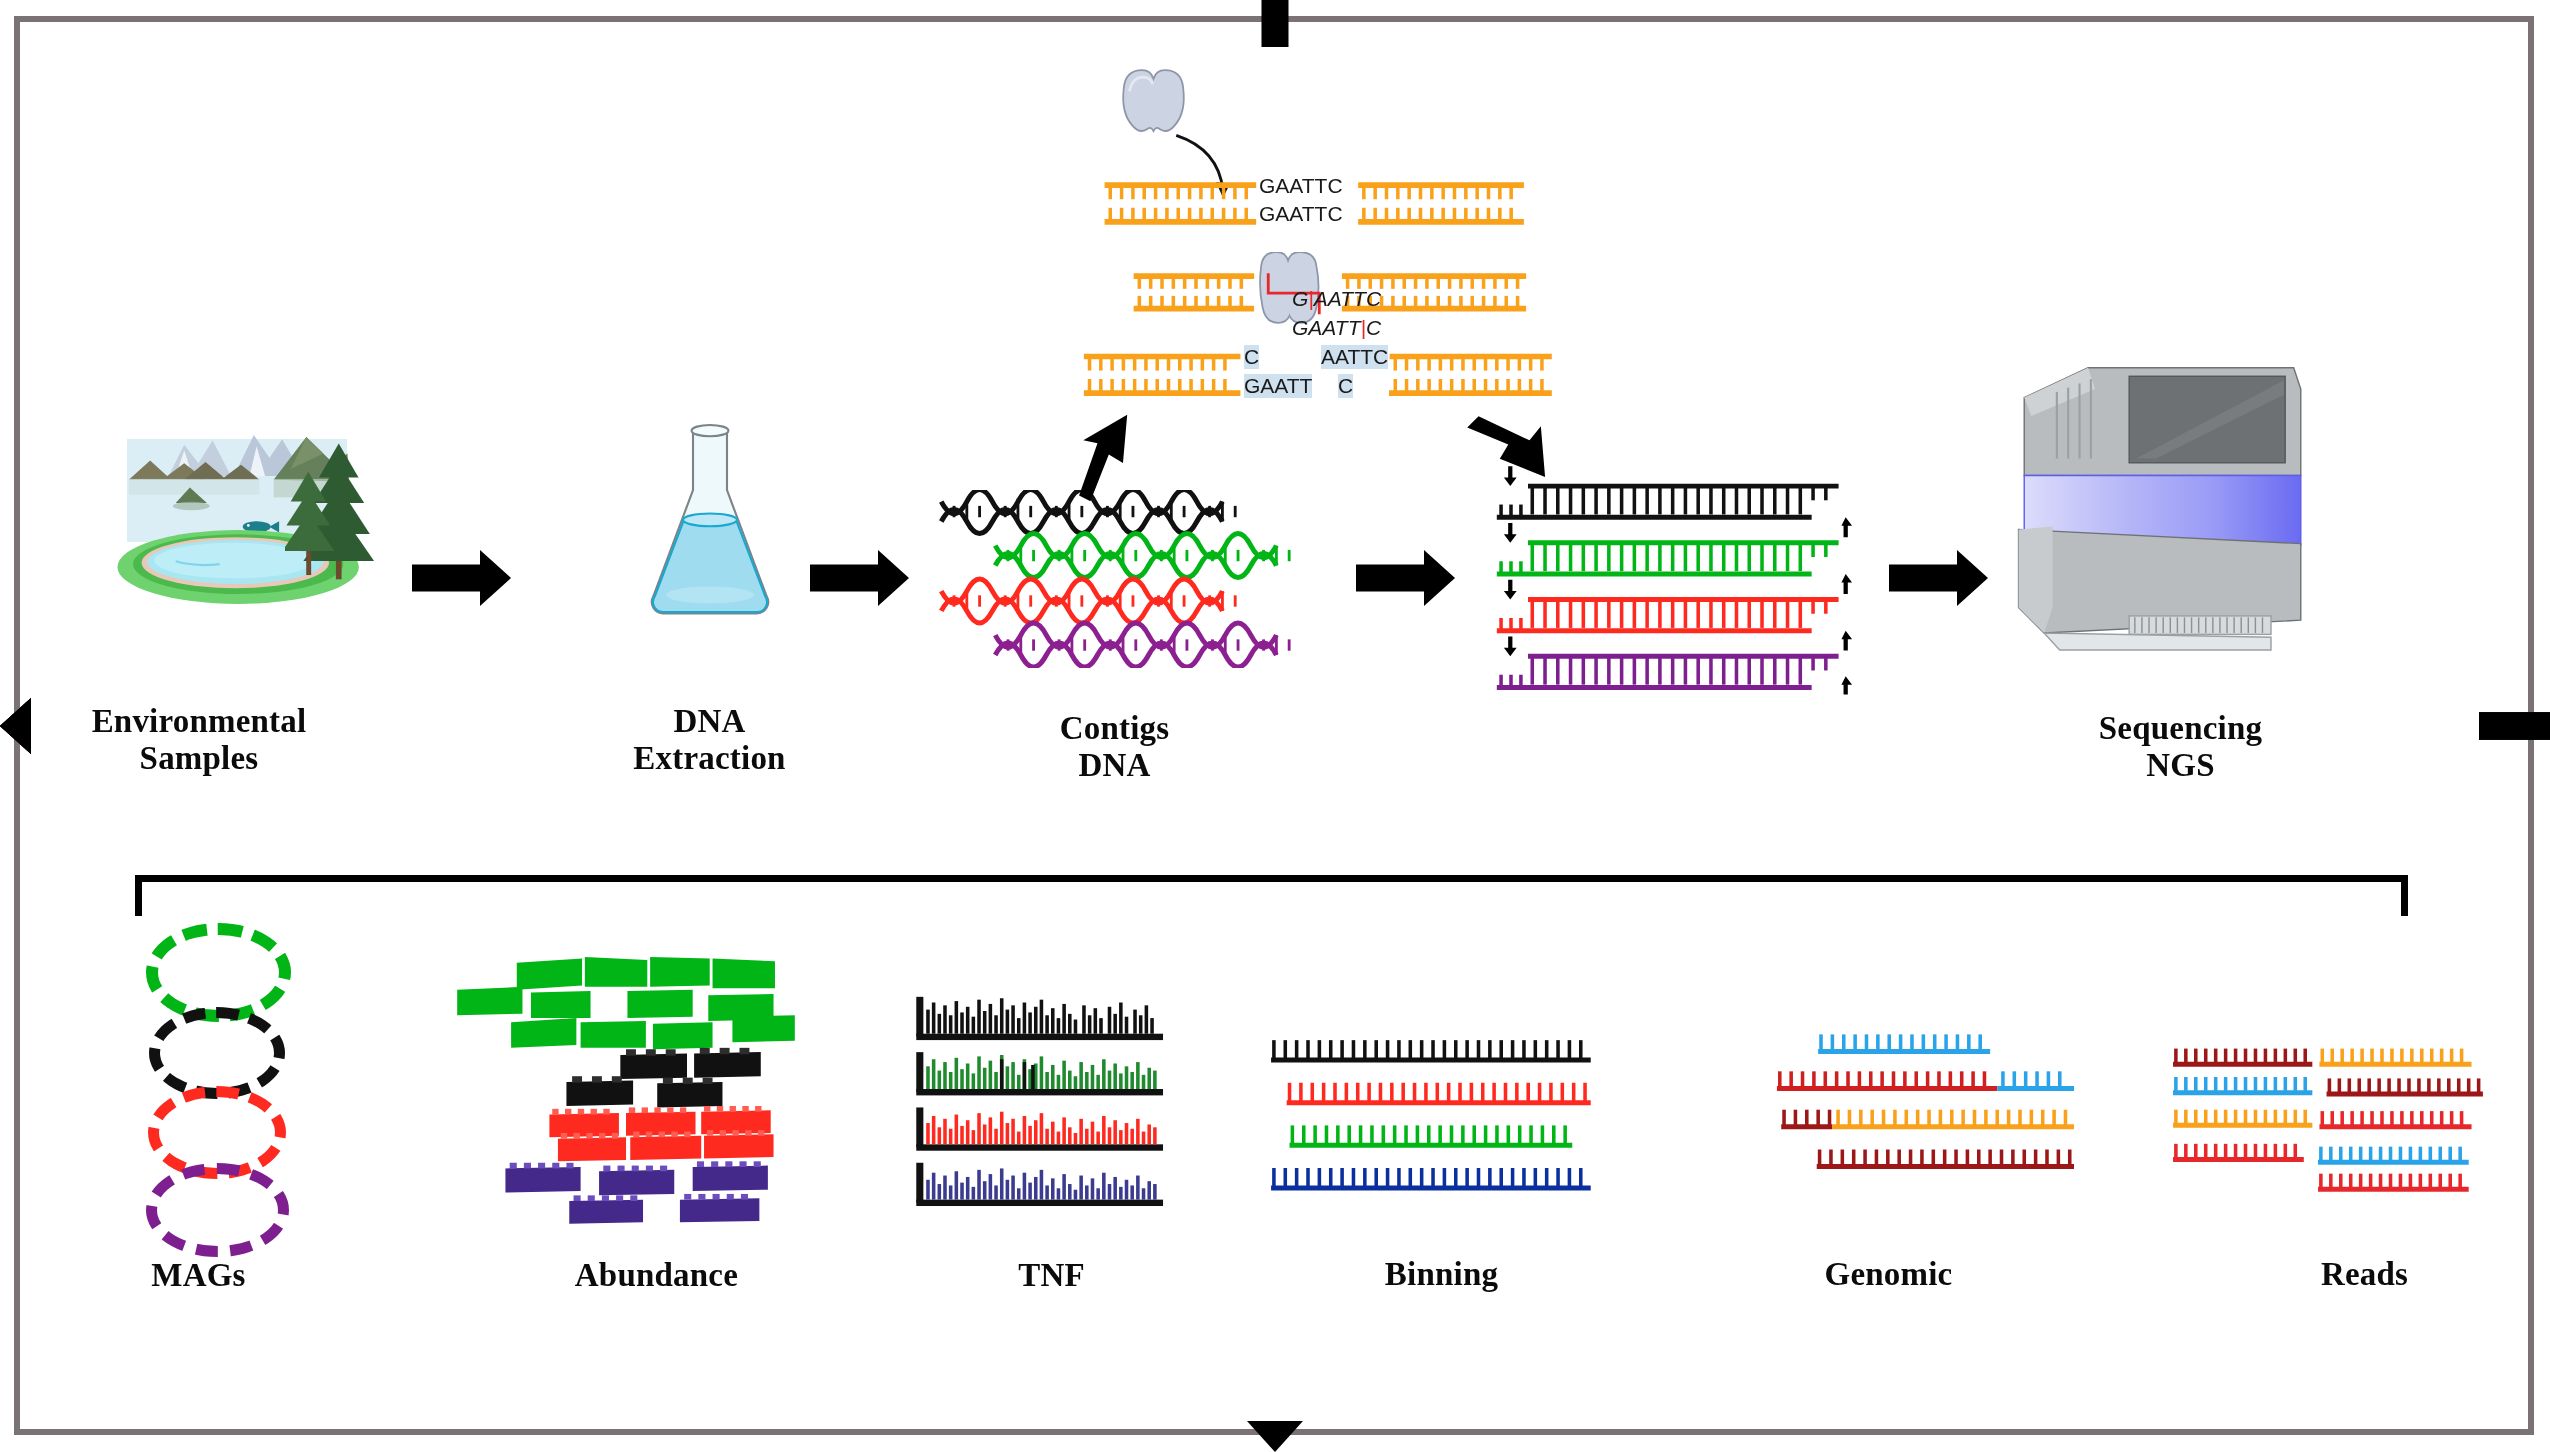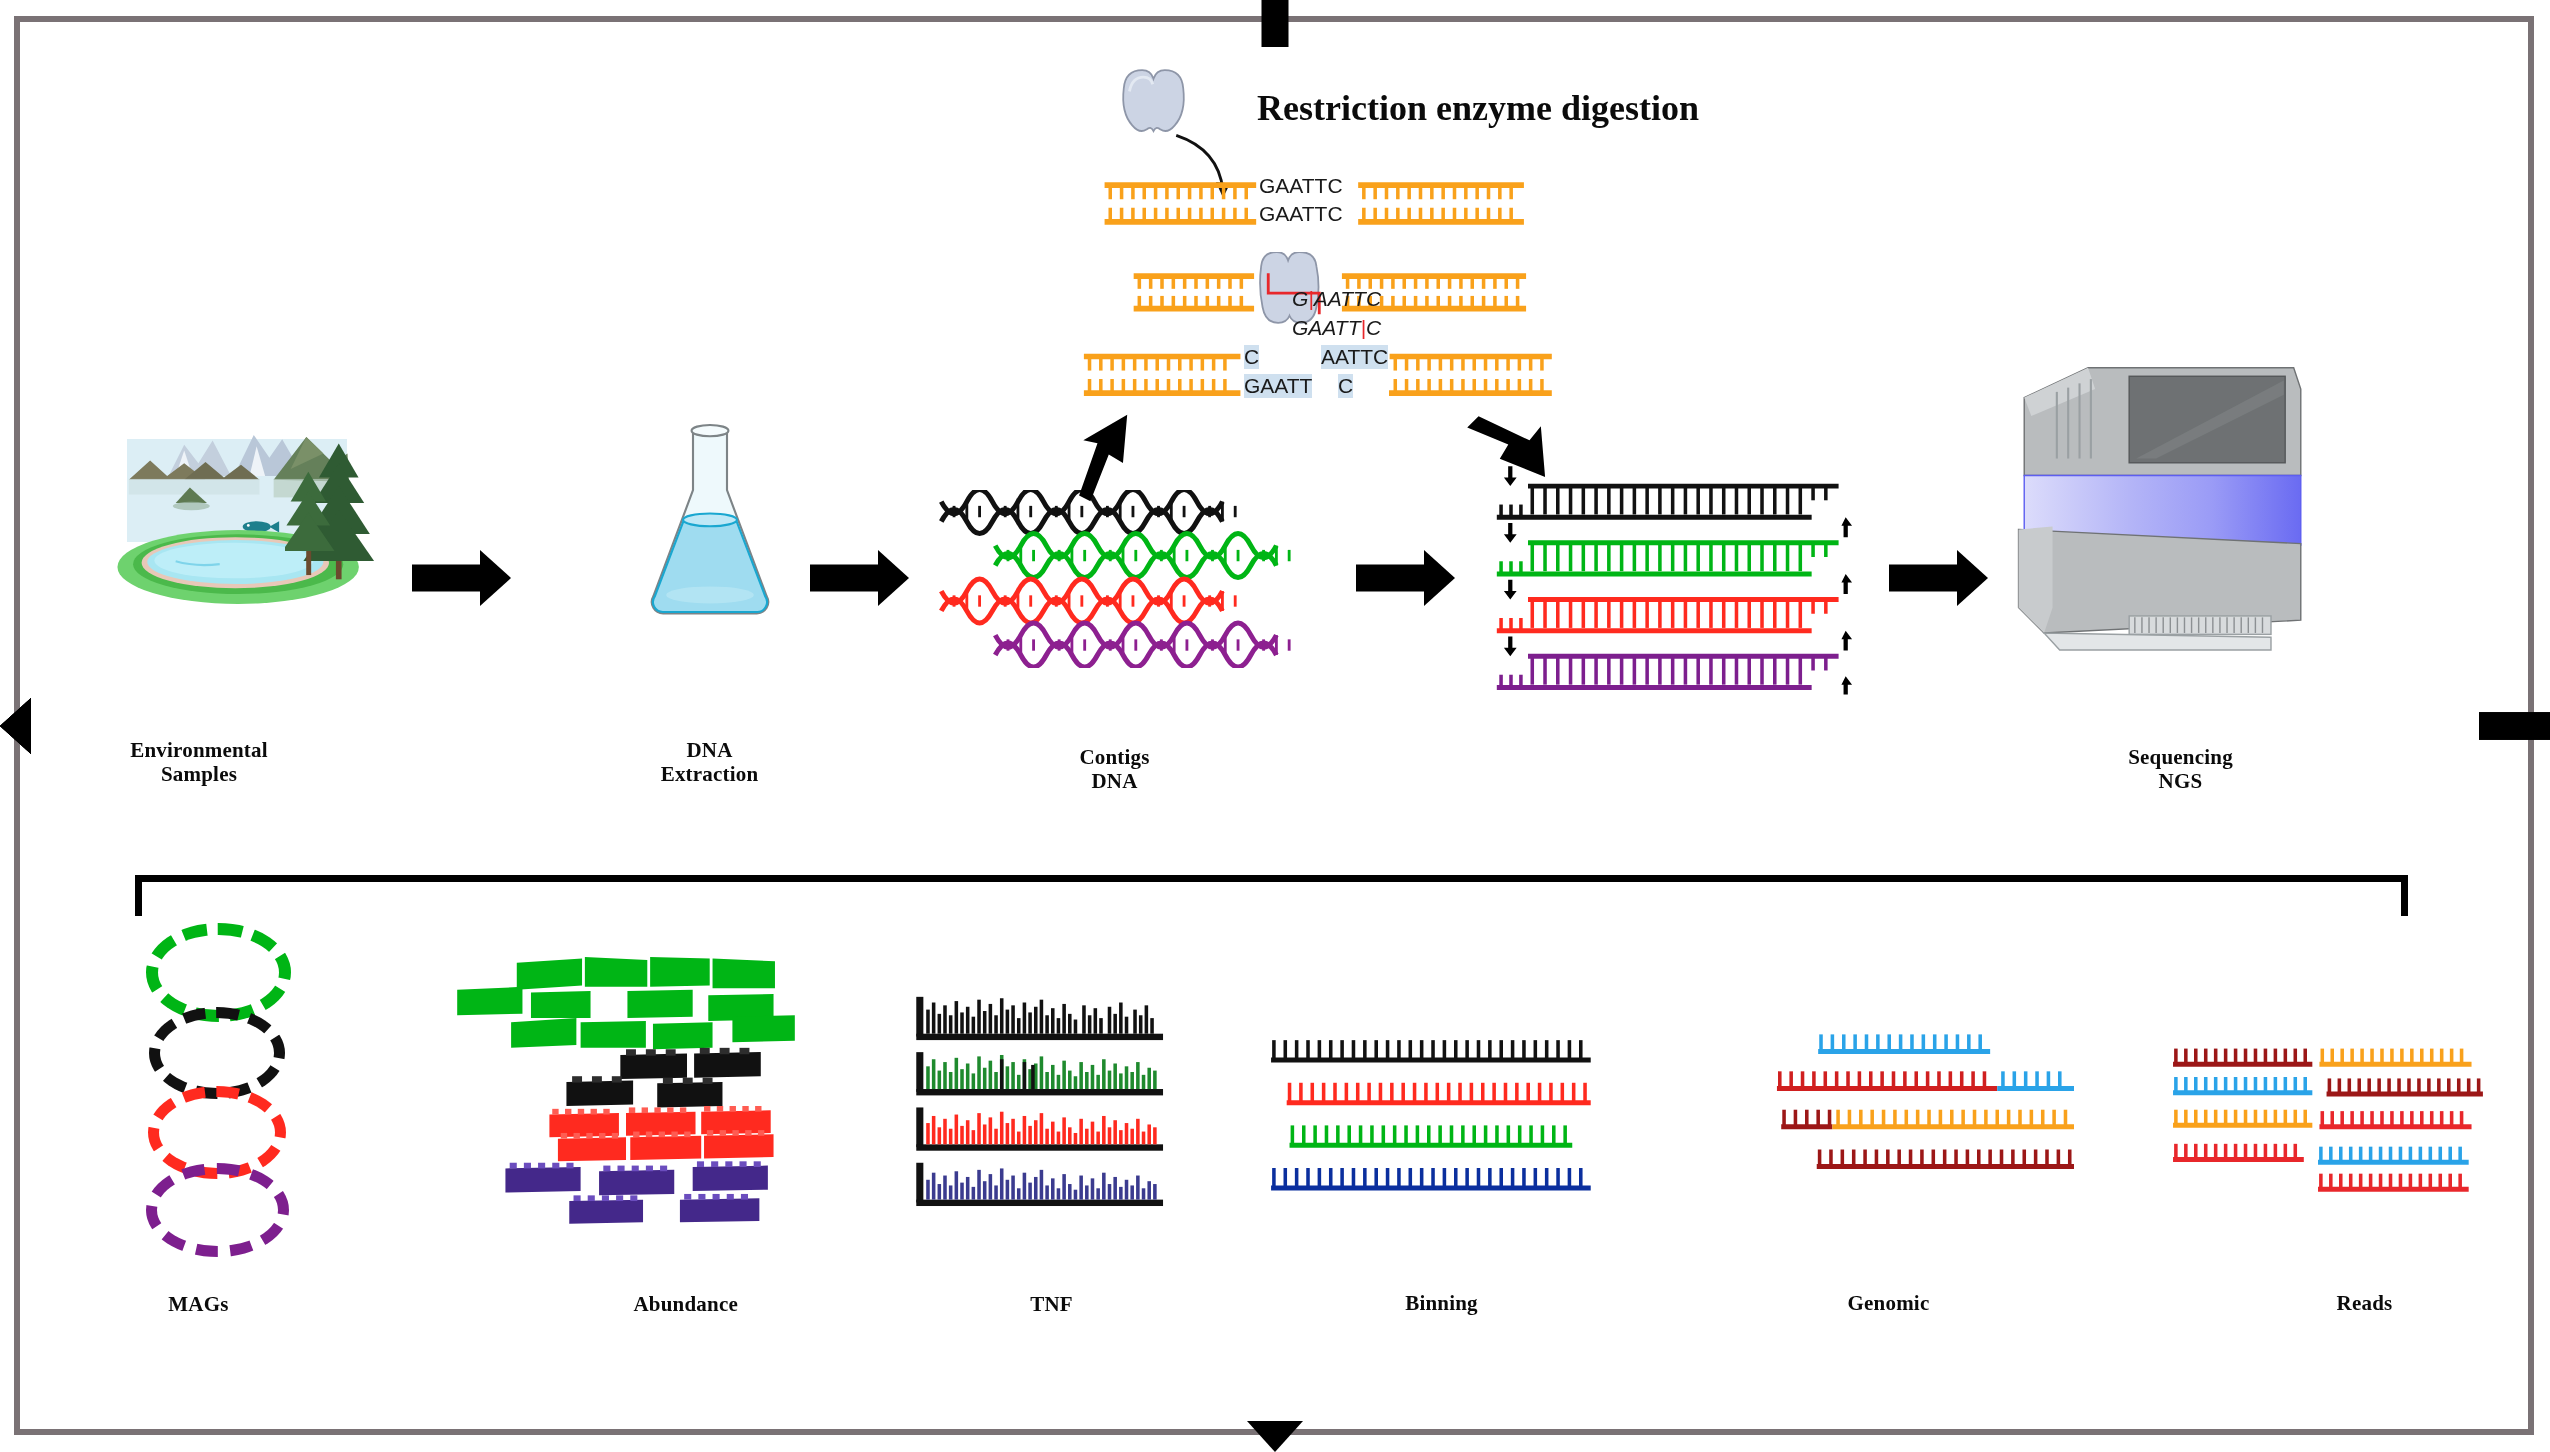--- a/index.html
+++ b/index.html
@@ -1,20 +1,20 @@
 <!DOCTYPE html>
 <html style="font-size:11.4px"><head>
 <meta charset="utf-8">
 <style>
   html,body{margin:0;padding:0;background:#ffffff;}
   body{width:2550px;height:1452px;font-family:"Liberation Serif",serif;overflow:hidden;}
   #frame{position:absolute;left:14px;top:15.6px;width:2520px;height:1419px;border:6.4px solid #7a7275;background:#fff;box-sizing:border-box;}
   .stage{position:absolute;left:0;top:0;width:2550px;height:1452px;}
   .abs{position:absolute;}
-  .lbl{position:absolute;text-align:center;font-family:"Liberation Serif",serif;font-weight:bold;color:#0b0b0b;line-height:1.12;font-size:21px;letter-spacing:0.2px;margin-top:36px;}
+  .lbl{position:absolute;text-align:center;font-family:"Liberation Serif",serif;font-weight:bold;color:#0b0b0b;line-height:1.12;font-size:33px;letter-spacing:0.2px;}
 
   
   .arrowR{position:absolute;}
   .arrowR .shaft{position:absolute;left:0;top:50%;transform:translateY(-50%);height:27px;background:#000;}
   .arrowR .head{position:absolute;top:50%;transform:translateY(-50%);width:0;height:0;border-top:28px solid transparent;border-bottom:28px solid transparent;border-left:31px solid #000;}
   .arrowL .shaft{position:absolute;right:0;top:50%;transform:translateY(-50%);height:27px;background:#000;}
   .arrowL .head{position:absolute;left:0;top:50%;transform:translateY(-50%);width:0;height:0;border-top:28px solid transparent;border-bottom:28px solid transparent;border-right:31px solid #000;}
   .arrowD .shaft{position:absolute;left:50%;transform:translateX(-50%);top:0;width:27px;background:#000;}
   .arrowD .head{position:absolute;left:50%;transform:translateX(-50%);bottom:0;width:0;height:0;border-left:28px solid transparent;border-right:28px solid transparent;border-top:31px solid #000;}
 
@@ -250,21 +250,20 @@
     <div class="shaft" style="width:68px;"></div>
       <div class="head" style="left:68px;"></div>
   </div>
 
   <div class="blob" style="left:1111px;top:67px;width:85px;height:82px;">
     <svg width="85" height="82" viewBox="0 0 120 115">
       <path d="M18 30 q2 -26 26 -26 q12 0 16 12 q4 -12 16 -12 q24 0 26 26 q4 34 -12 52 q-10 12 -20 6 q-6 -6 -10 2 q-4 -8 -10 -2 q-10 6 -20 -6 q-16 -18 -12 -52 z" fill="#ccd4e4" stroke="#8e96a8" stroke-width="2.5"></path>
       <path d="M26 34 q4 -20 20 -20 q10 0 13 10" fill="none" stroke="#e3e9f2" stroke-width="4"></path>
     </svg>
   </div>
-  <div style="position:absolute;left:1257px;top:87px;font-family:'Liberation Serif',serif;font-weight:bold;font-size:36px;color:#0b0b0b;">Restriction enzyme digestion</div>
 
   <svg class="abs" style="left:1172px;top:131px;" width="85" height="71" viewBox="0 0 120 100">
     <path d="M6 6 q60 20 66 78" fill="none" stroke="#111" stroke-width="4"></path>
     <polygon points="72,94 62,72 82,74" fill="#111"></polygon>
   </svg>
 
   <div class="abs" style="left:1101px;top:178px;width:469px;height:51px;text-align:right;">
     
     <svg width="469" height="51" viewBox="0 0 660 72">
       <g stroke="#f9a11b" stroke-width="8">

